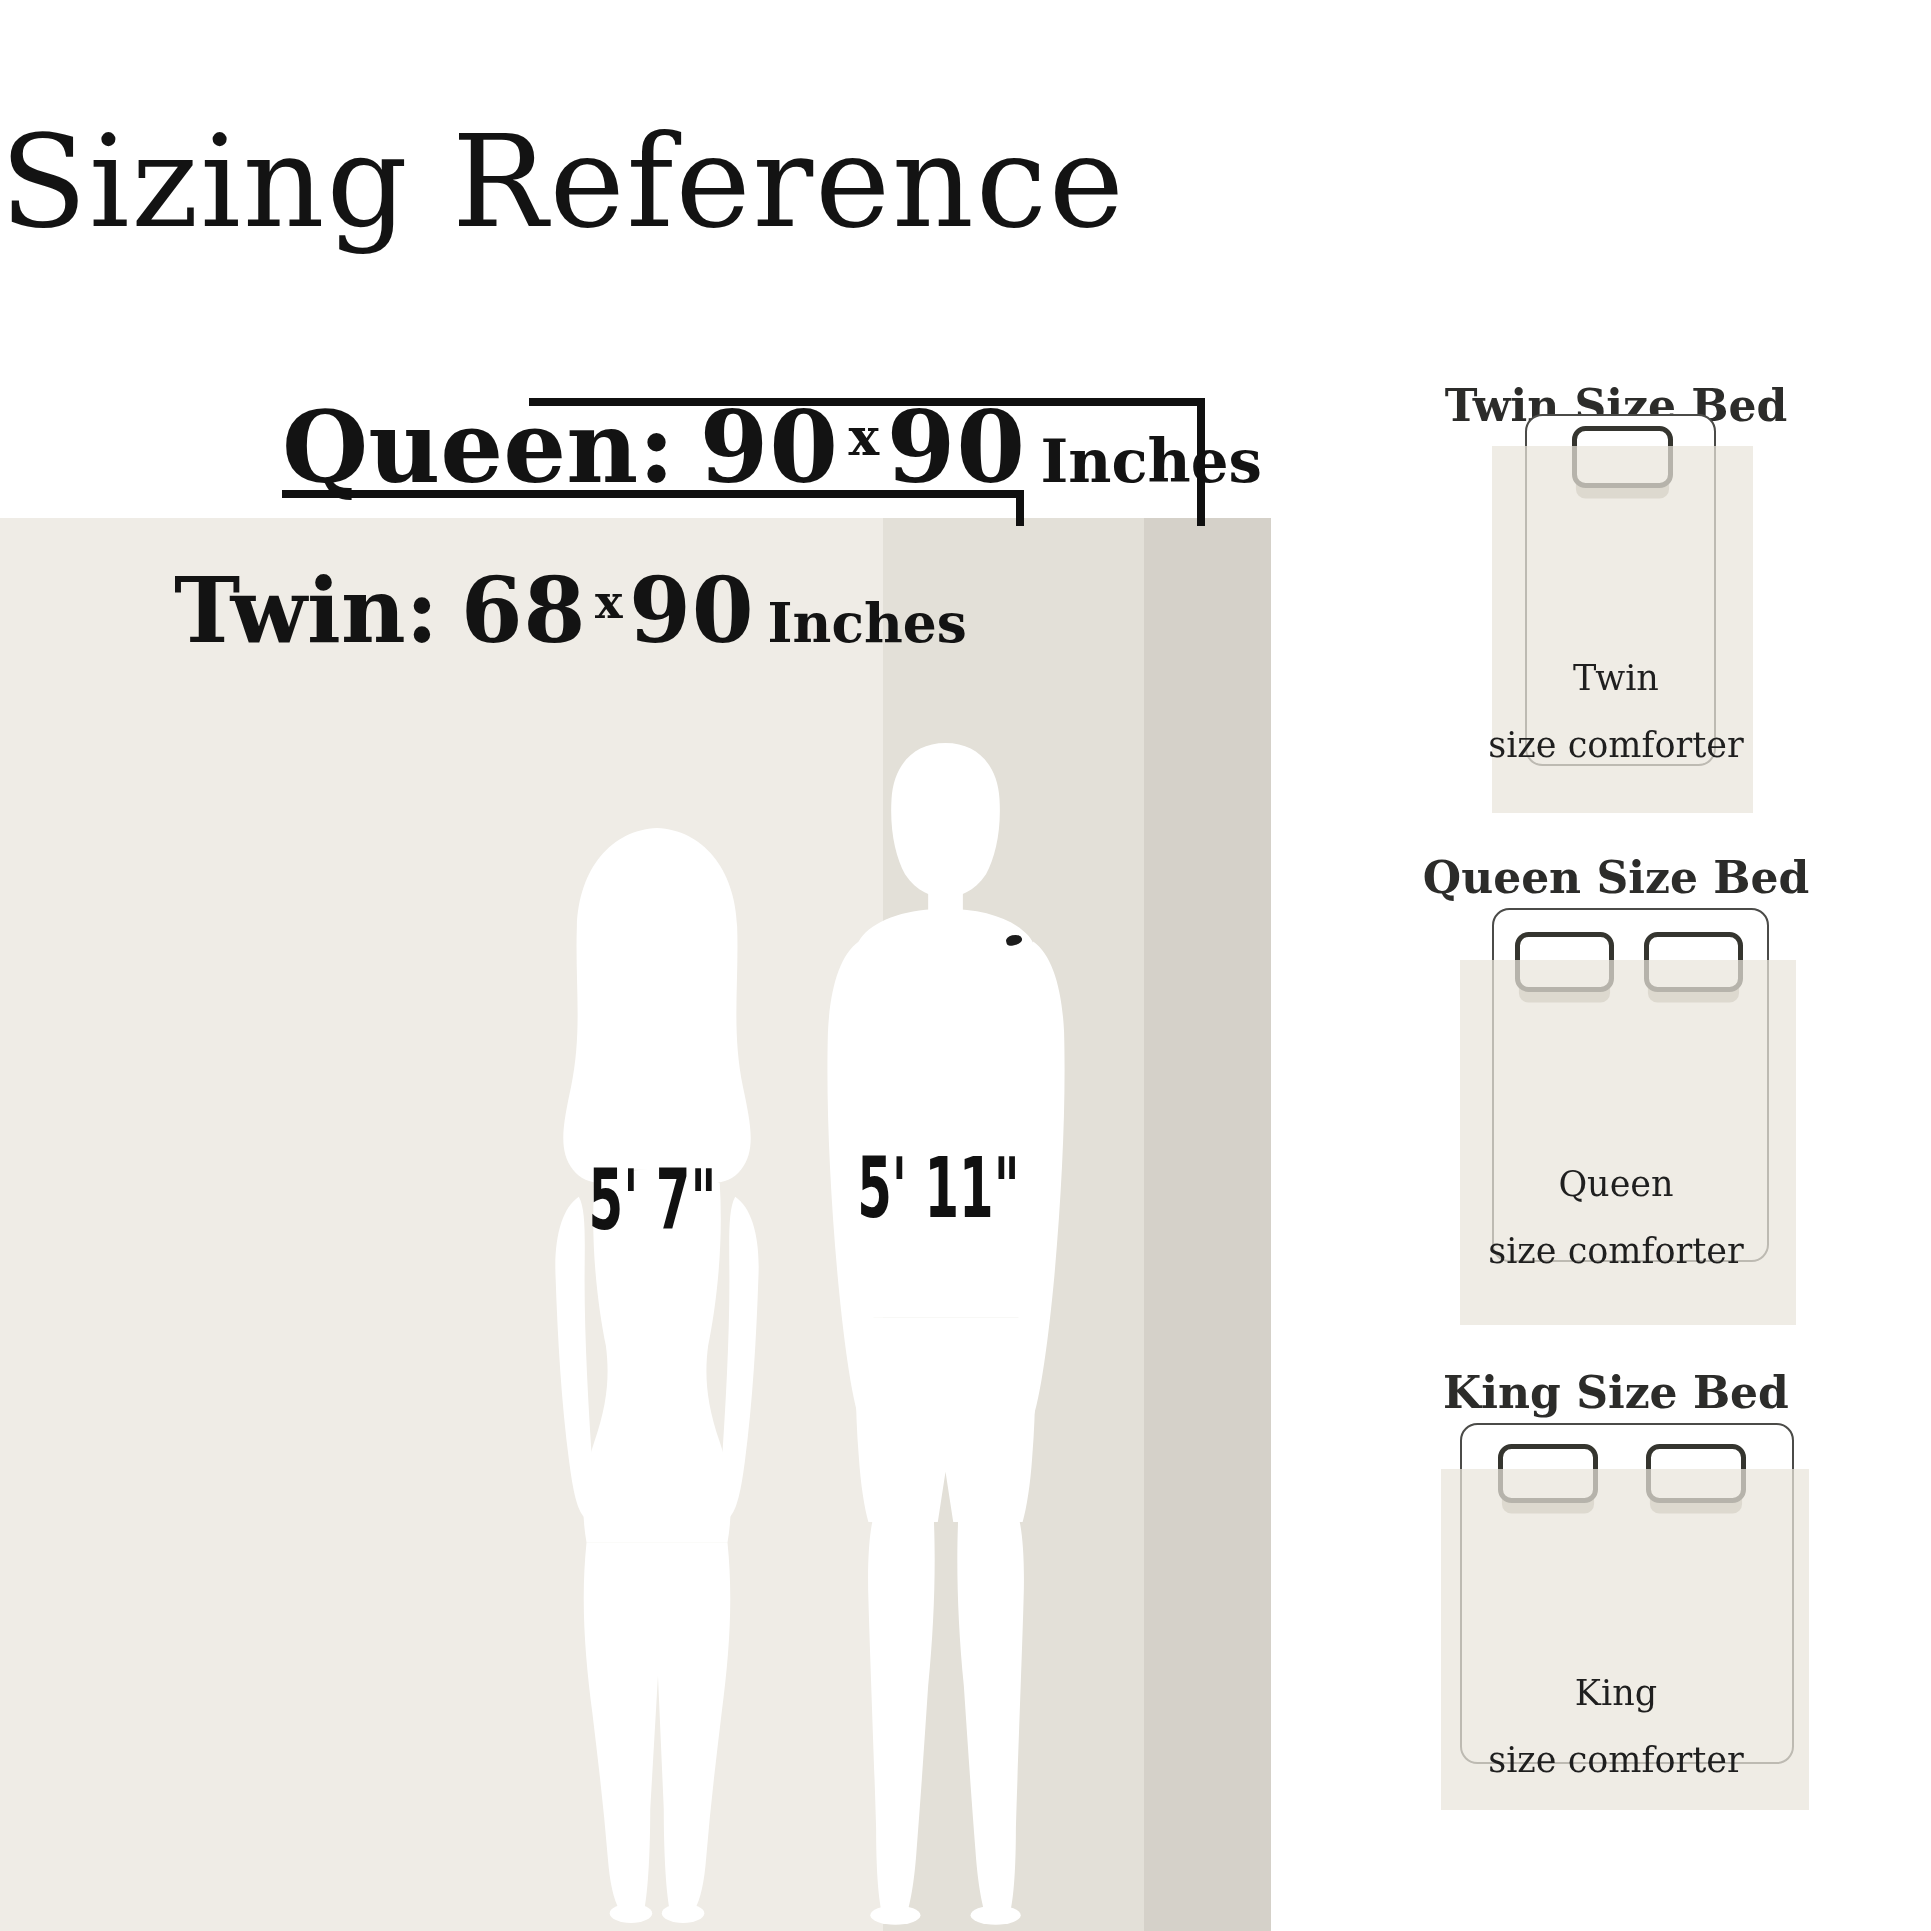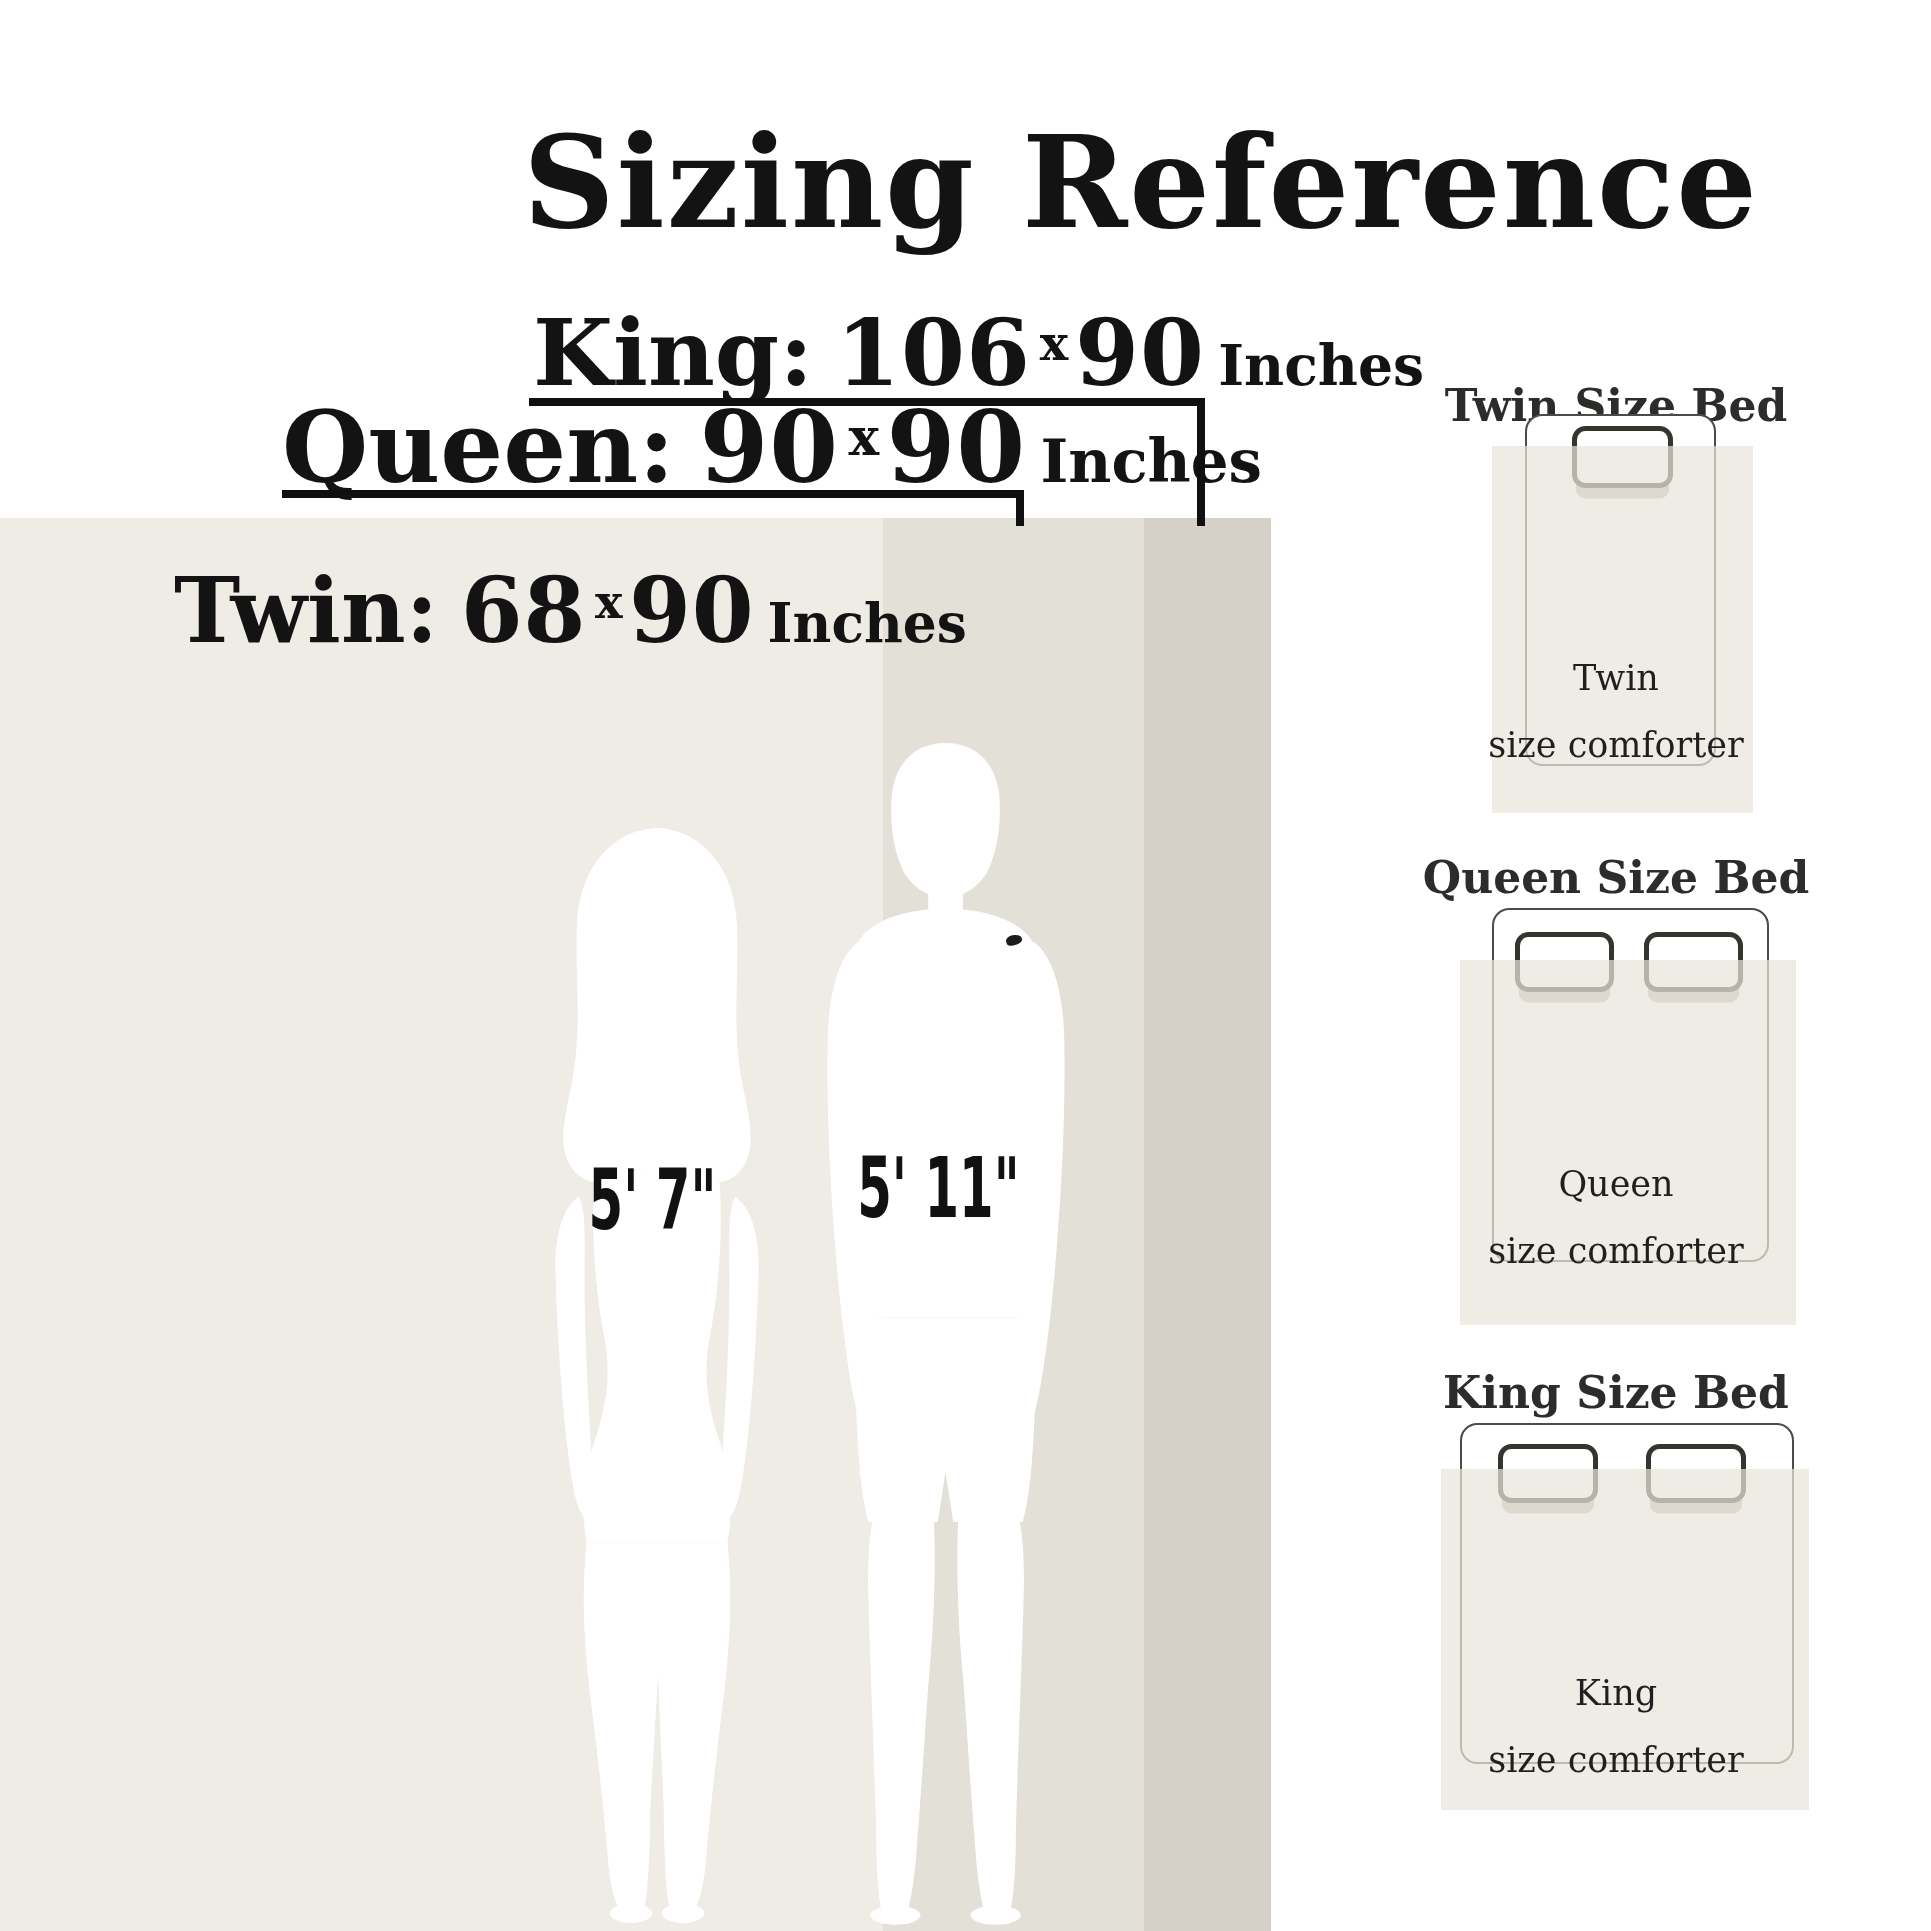--- a/index.html
+++ b/index.html
@@ -1,20 +1,20 @@
 <!DOCTYPE html>
 <html><head>
 <meta charset="utf-8">
 <style>
   html,body{margin:0;padding:0;background:#ffffff;}
   .canvas{position:relative;width:1931px;height:1931px;background:#ffffff;overflow:hidden;
           font-family:"DejaVu Serif","Liberation Serif",serif;color:#141414;}
 
-  .page-title{position:absolute;left:0;top:108px;width:1759px;margin:0;text-align:right;
-              font-size:127px;font-weight:700;letter-spacing:1.9px;color:#131313;}
+  .page-title{position:absolute;left:0;top:108px;width:1759px;margin:0;text-align:left;
+              font-size:127px;font-weight:400;letter-spacing:1.9px;color:#131313;}
 
   
   .size-label{position:absolute;white-space:nowrap;font-weight:700;color:#131313;line-height:1;}
   .size-label .sz-name{margin-right:.25em;}
   .size-label .sz-num{letter-spacing:1px;}
   .size-label .mult{font-size:.52em;vertical-align:.52em;margin:0 .14em 0 .18em;font-weight:700;}
   .size-label .unit{font-size:.60em;margin-left:.24em;font-weight:700;}
   .lbl-king{left:533px;top:307px;font-size:92px;}
   .lbl-queen{left:282px;top:398px;font-size:99px;}
   .lbl-twin{left:174px;top:566px;font-size:89px;z-index:4;}
@@ -81,23 +81,20 @@
   .bd-king  .bed-label{top:286px;}
   .bed-label span{display:block;margin-top:21px;}
 </style>
 </head>
 <body>
 
 <div class="canvas">
 
   <h1 class="page-title">Sizing Reference</h1>
 
-  <div class="size-label lbl-king">
-    <span class="sz-name">King:</span><span class="sz-num">106</span><span class="mult">x</span><span class="sz-num">90</span><span class="unit">Inches</span>
-  </div>
   <div class="rule king-underline"></div>
   <div class="rule king-stub"></div>
 
   <div class="size-label lbl-queen">
     <span class="sz-name">Queen:</span><span class="sz-num">90</span><span class="mult">x</span><span class="sz-num">90</span><span class="unit">Inches</span>
   </div>
   <div class="rule queen-underline"></div>
   <div class="rule queen-stub"></div>
 
   <div class="field">

